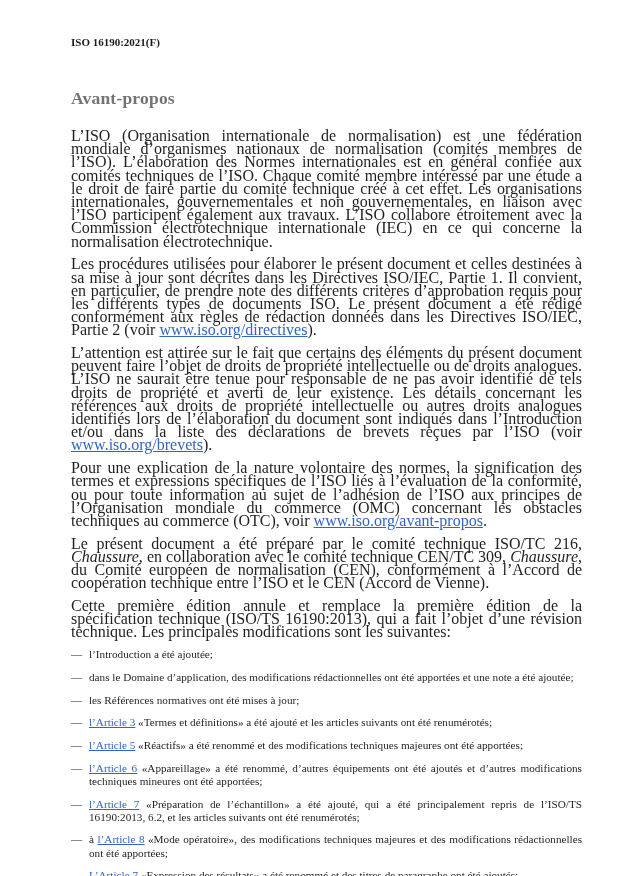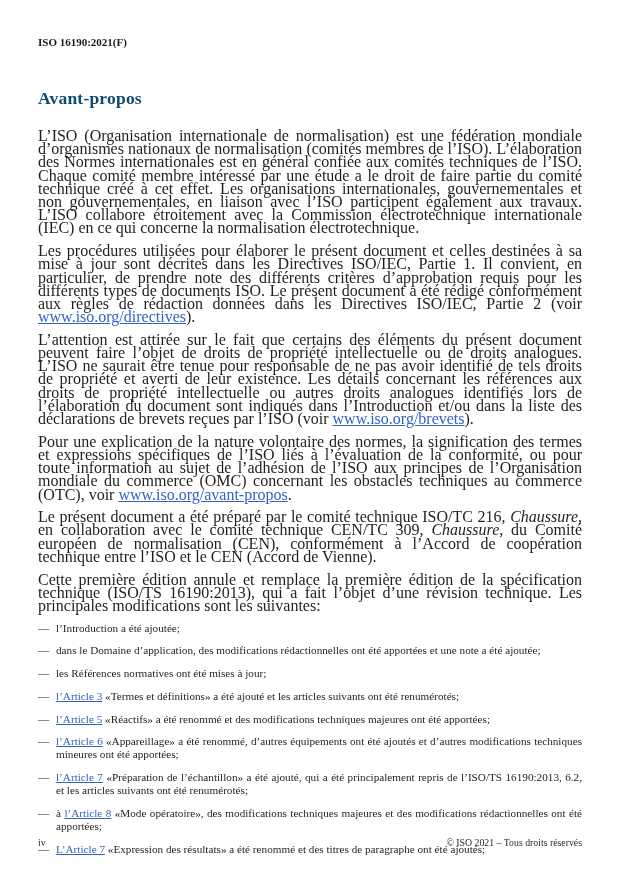--- a/index.html
+++ b/index.html
@@ -9,34 +9,35 @@
   }
   .page {
     position: relative;
     width: 620px;
     height: 876px;
     background: #ffffff;
     font-family: "Liberation Serif", serif;
     color: #1f1f1f;
     overflow: hidden;
     box-sizing: border-box;
+    padding-left: 33px;
   }
   .content {
     padding: 36px 38px 0 38px;
   }
   .doc-ref {
     font-weight: bold;
     font-size: 11px;
     line-height: 13px;
     color: #1a1a1a;
   }
   .page-title {
     font-size: 17.5px;
     font-weight: bold;
-    color: #0c4a6e;
+    color: #737373;
     margin: 39px 0 20px 0;
     letter-spacing: 0.2px;
   }
   .para {
     font-size: 16px;
     line-height: 13.2px;
     text-align: justify;
     margin: 0 0 9.5px 0;
   }
   .list-item {
@@ -115,17 +116,13 @@
         <div class="list-item">
           <span class="dash">—</span>
           <span class="li-text">à <a class="doc-link" href="#">l’Article 8</a> «Mode opératoire», des modifications techniques majeures et des modifications rédactionnelles ont été apportées;</span>
         </div>
         <div class="list-item">
           <span class="dash">—</span>
           <span class="li-text"><a class="doc-link" href="#">L’Article 7</a> «Expression des résultats» a été renommé et des titres de paragraphe ont été ajoutés;</span>
         </div>
       </div>
   </div>
-  <div class="footer">
-    <span>iv</span>
-    <span>© ISO 2021 – Tous droits réservés</span>
-  </div>
 </div>
 
 </body></html>

